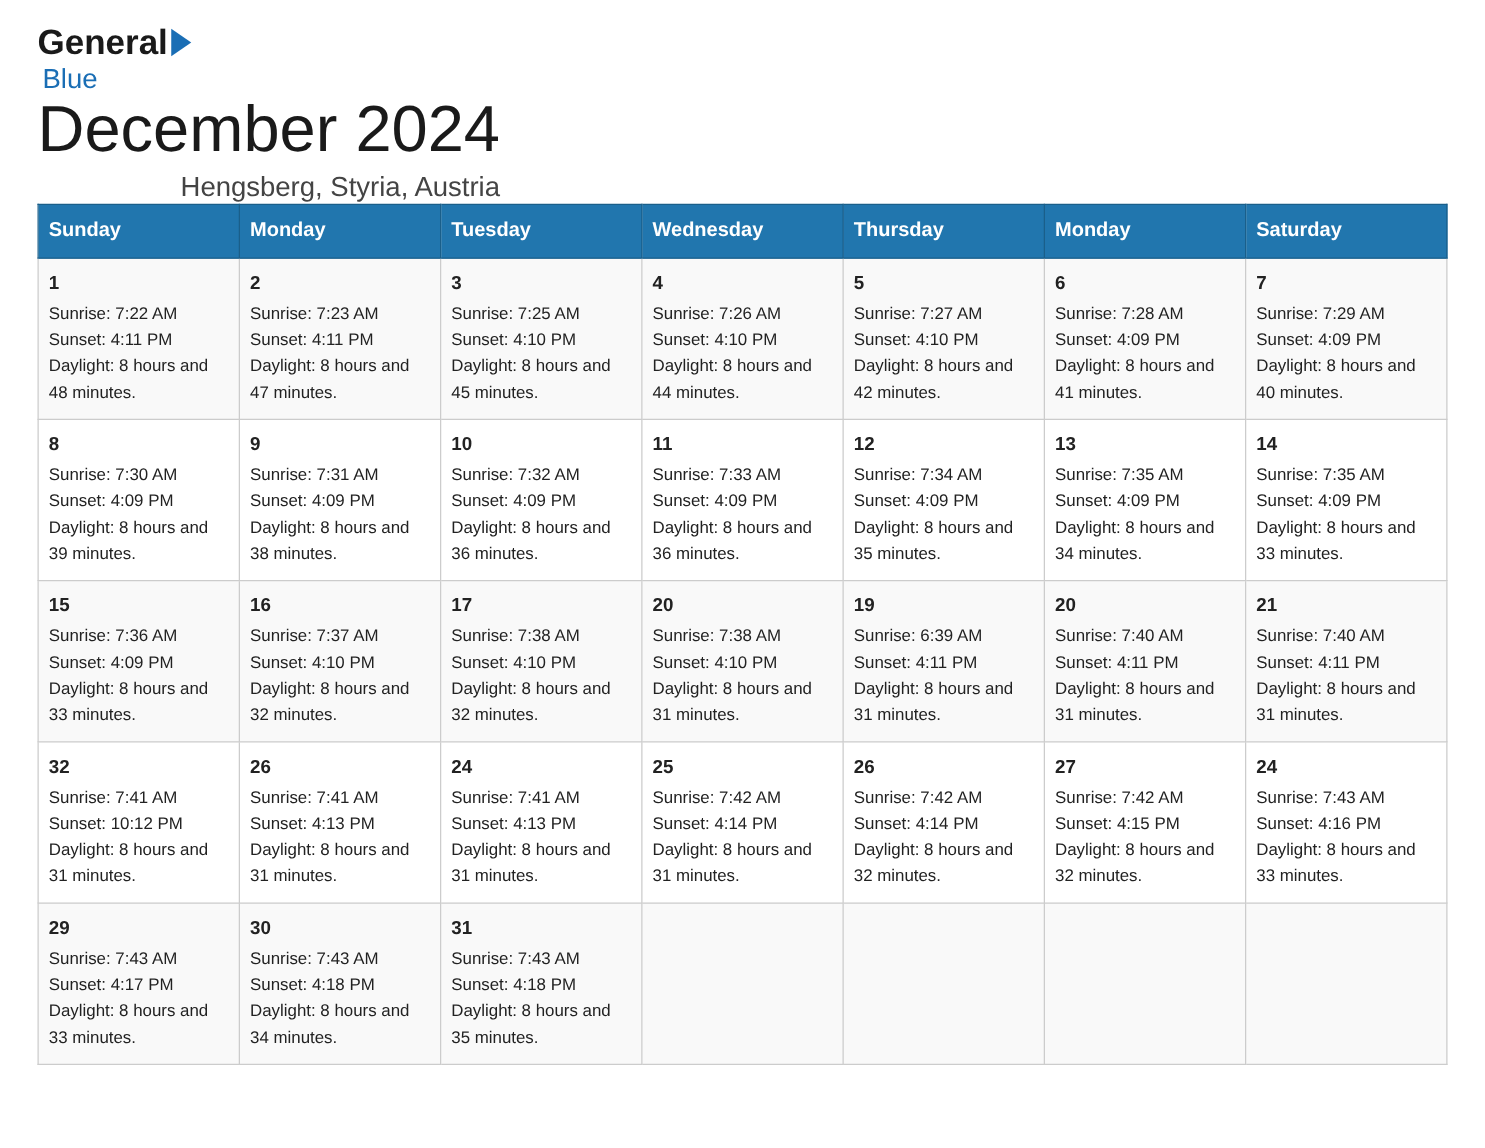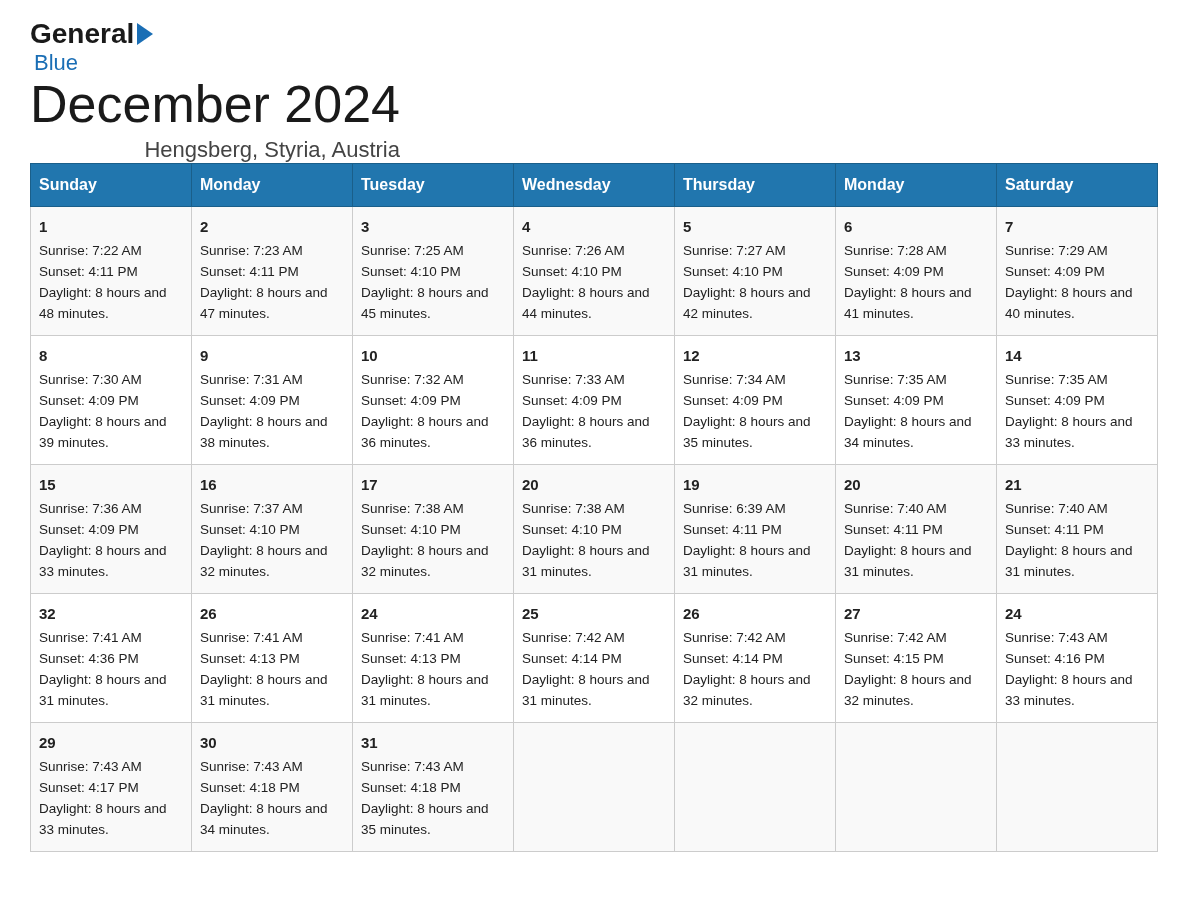--- a/index.html
+++ b/index.html
@@ -143,21 +143,21 @@
       <tr>
         <td><span class="day-num">15</span><span>Sunrise: 7:36 AM</span><br><span>Sunset: 4:09 PM</span><br><span>Daylight: 8 hours and 33 minutes.</span></td>
         <td><span class="day-num">16</span><span>Sunrise: 7:37 AM</span><br><span>Sunset: 4:10 PM</span><br><span>Daylight: 8 hours and 32 minutes.</span></td>
         <td><span class="day-num">17</span><span>Sunrise: 7:38 AM</span><br><span>Sunset: 4:10 PM</span><br><span>Daylight: 8 hours and 32 minutes.</span></td>
         <td><span class="day-num">20</span><span>Sunrise: 7:38 AM</span><br><span>Sunset: 4:10 PM</span><br><span>Daylight: 8 hours and 31 minutes.</span></td>
         <td><span class="day-num">19</span><span>Sunrise: 6:39 AM</span><br><span>Sunset: 4:11 PM</span><br><span>Daylight: 8 hours and 31 minutes.</span></td>
         <td><span class="day-num">20</span><span>Sunrise: 7:40 AM</span><br><span>Sunset: 4:11 PM</span><br><span>Daylight: 8 hours and 31 minutes.</span></td>
         <td><span class="day-num">21</span><span>Sunrise: 7:40 AM</span><br><span>Sunset: 4:11 PM</span><br><span>Daylight: 8 hours and 31 minutes.</span></td>
       </tr>
       <tr>
-        <td><span class="day-num">32</span><span>Sunrise: 7:41 AM</span><br><span>Sunset: 4:36 PM</span><br><span>Daylight: 8 hours and 31 minutes.</span></td>
+        <td><span class="day-num">32</span><span>Sunrise: 7:41 AM</span><br><span>Sunset: 10:12 PM</span><br><span>Daylight: 8 hours and 31 minutes.</span></td>
         <td><span class="day-num">26</span><span>Sunrise: 7:41 AM</span><br><span>Sunset: 4:13 PM</span><br><span>Daylight: 8 hours and 31 minutes.</span></td>
         <td><span class="day-num">24</span><span>Sunrise: 7:41 AM</span><br><span>Sunset: 4:13 PM</span><br><span>Daylight: 8 hours and 31 minutes.</span></td>
         <td><span class="day-num">25</span><span>Sunrise: 7:42 AM</span><br><span>Sunset: 4:14 PM</span><br><span>Daylight: 8 hours and 31 minutes.</span></td>
         <td><span class="day-num">26</span><span>Sunrise: 7:42 AM</span><br><span>Sunset: 4:14 PM</span><br><span>Daylight: 8 hours and 32 minutes.</span></td>
         <td><span class="day-num">27</span><span>Sunrise: 7:42 AM</span><br><span>Sunset: 4:15 PM</span><br><span>Daylight: 8 hours and 32 minutes.</span></td>
         <td><span class="day-num">24</span><span>Sunrise: 7:43 AM</span><br><span>Sunset: 4:16 PM</span><br><span>Daylight: 8 hours and 33 minutes.</span></td>
       </tr>
       <tr>
         <td><span class="day-num">29</span><span>Sunrise: 7:43 AM</span><br><span>Sunset: 4:17 PM</span><br><span>Daylight: 8 hours and 33 minutes.</span></td>
         <td><span class="day-num">30</span><span>Sunrise: 7:43 AM</span><br><span>Sunset: 4:18 PM</span><br><span>Daylight: 8 hours and 34 minutes.</span></td>

